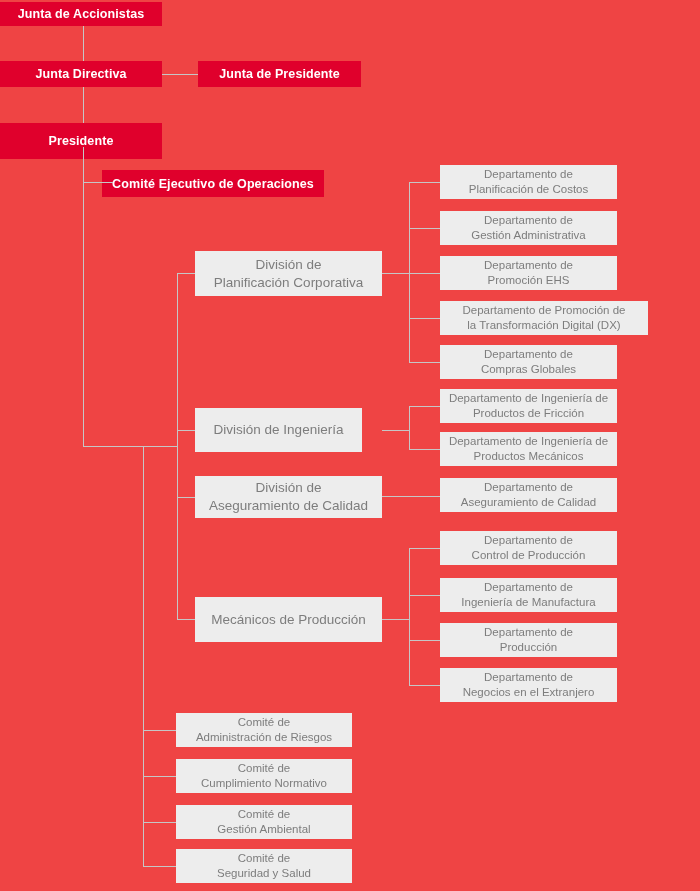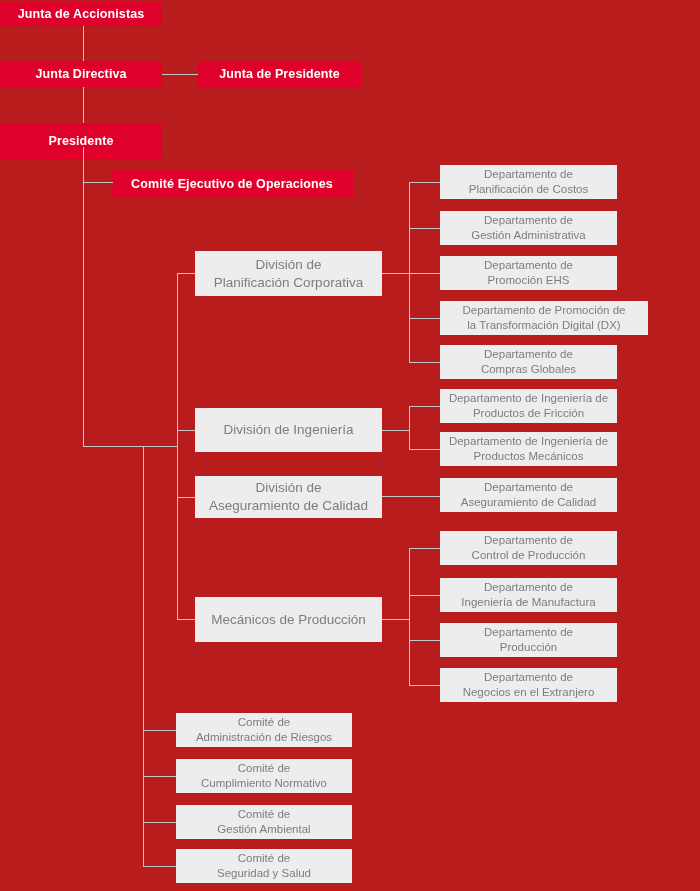--- a/index.html
+++ b/index.html
@@ -3,21 +3,21 @@
 <meta charset="utf-8">
 <style>
   :root{
     --red:#e0002c;
     --fill:#ededed;
     --txt:#7d7d7d;
     --line:#c6c6c6;
   }
   html,body{margin:0;padding:0;background:#ffffff;}
   .chart{
-    position:relative;width:700px;height:891px;background:#b91c1c;overflow:hidden;
+    position:relative;width:700px;height:891px;background:#ef4444;overflow:hidden;
     font-family:"Liberation Sans", sans-serif;
   }
   .n{
     position:absolute;display:flex;align-items:center;justify-content:center;
     text-align:center;box-sizing:border-box;
   }
   .n .t{white-space:pre-line;display:block;}
   .red{background:var(--red,#e0002c);color:#ffffff;font-weight:700;font-size:12.5px;letter-spacing:.1px;}
   .gry{background:var(--fill,#ededed);color:var(--txt,#7d7d7d);}
   .dvn{font-size:13.5px;line-height:18px;}
@@ -37,29 +37,29 @@
   </div>
   <div class="n red" style="left:0;top:61px;width:162px;height:26px">
     <span class="t">Junta Directiva</span>
   </div>
   <div class="n red" style="left:198px;top:61px;width:163px;height:26px">
     <span class="t">Junta de Presidente</span>
   </div>
   <div class="n red" style="left:0;top:123px;width:162px;height:36px">
     <span class="t">Presidente</span>
   </div>
-  <div class="n red" style="left:111px;top:170px;width:242px;height:27px">
+  <div class="n red" style="left:102px;top:170px;width:222px;height:27px">
     <span class="t">Comité Ejecutivo de Operaciones</span>
   </div>
 
   <div class="n gry dvn" style="left:195px;top:251px;width:187px;height:45px">
     <span class="t">División de
 Planificación Corporativa</span>
   </div>
-  <div class="n gry dvn" style="left:195px;top:408px;width:187px;height:44px">
+  <div class="n gry dvn" style="left:195px;top:408px;width:167px;height:44px">
     <span class="t">División de Ingeniería</span>
   </div>
   <div class="n gry dvn" style="left:195px;top:476px;width:187px;height:42px">
     <span class="t">División de
 Aseguramiento de Calidad</span>
   </div>
   <div class="n gry dvn" style="left:195px;top:597px;width:187px;height:45px">
     <span class="t">Mecánicos de Producción</span>
   </div>
 

